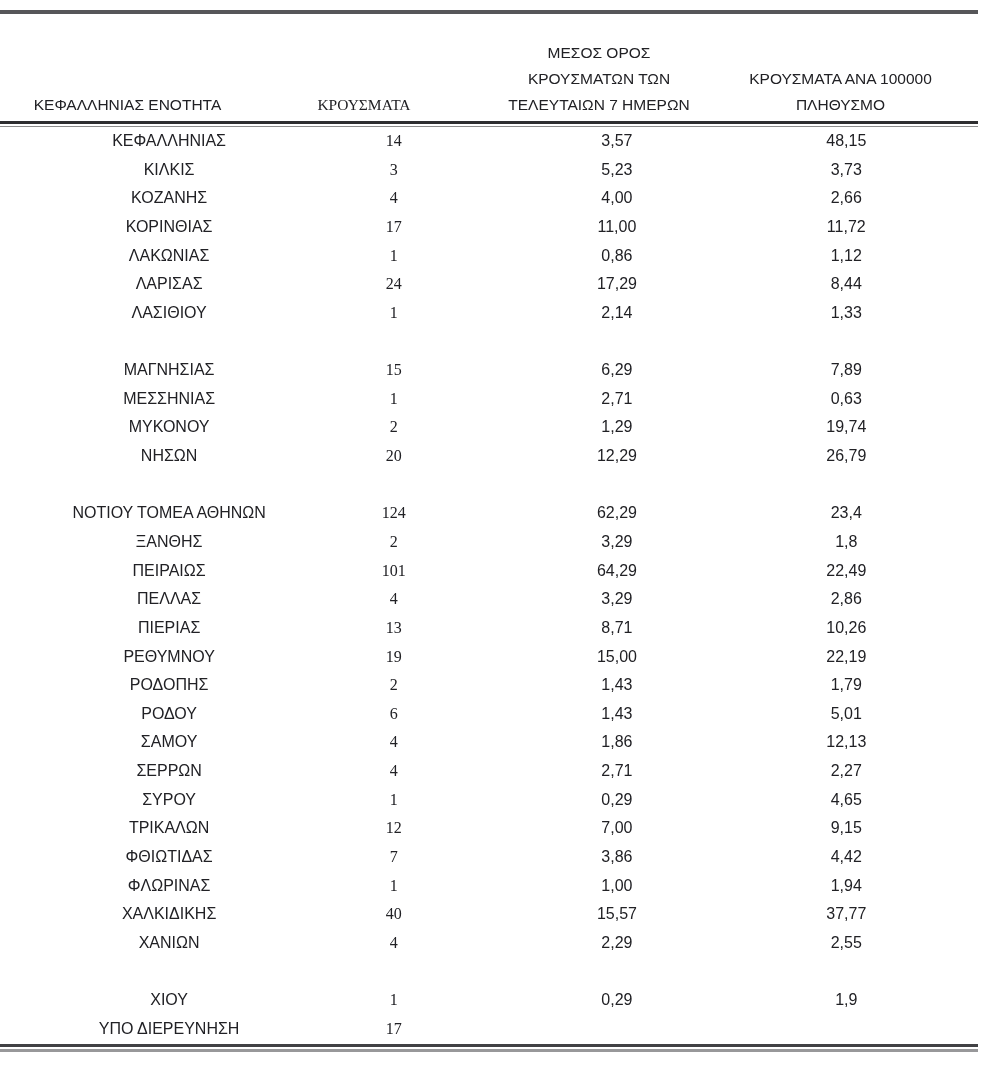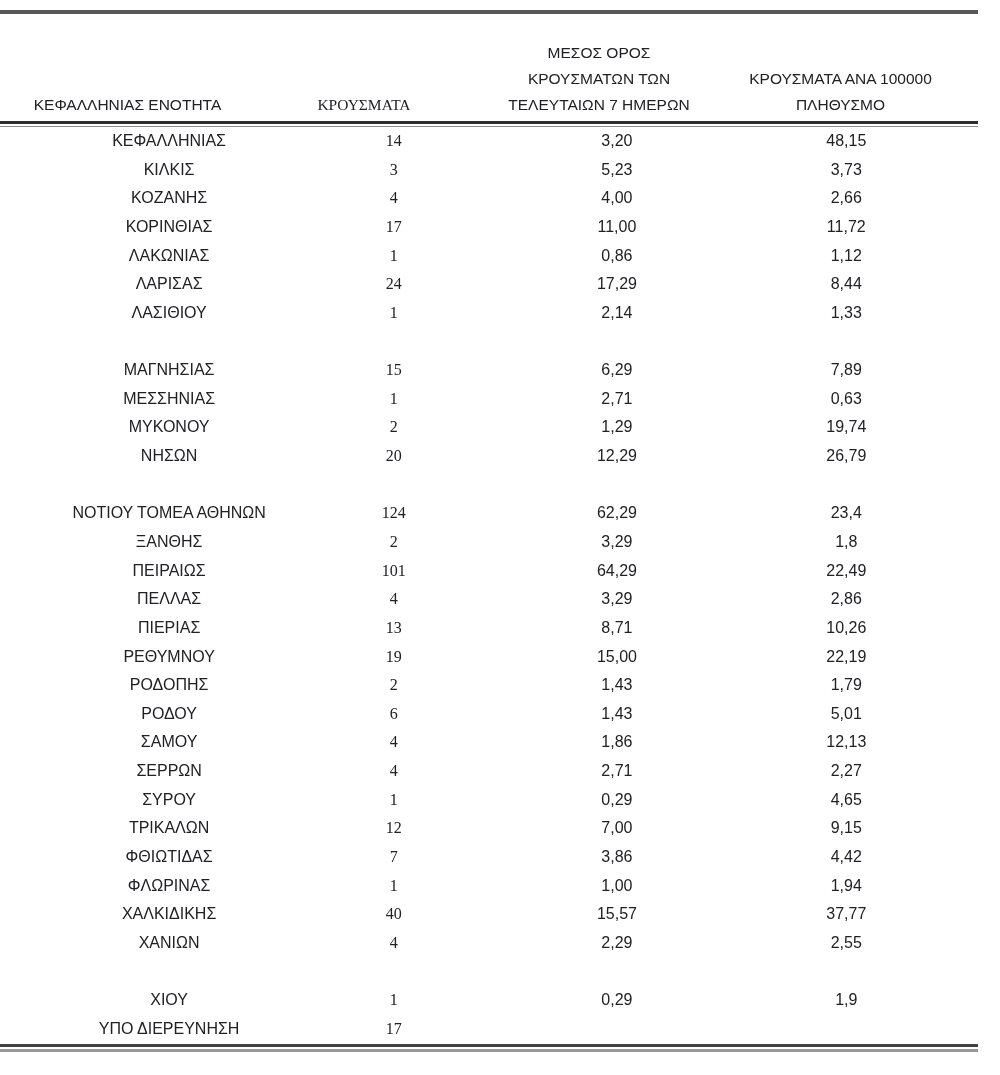--- a/index.html
+++ b/index.html
@@ -92,21 +92,21 @@
     <div class="header-rule">
       <div class="hr-thick"></div>
       <div class="hr-gap"></div>
       <div class="hr-thin"></div>
     </div>
 
     <div class="tbody" id="tbody">
         <div class="tr">
           <div class="td col1">ΚΕΦΑΛΛΗΝΙΑΣ</div>
           <div class="td col2">14</div>
-          <div class="td col3">3,20</div>
+          <div class="td col3">3,57</div>
           <div class="td col4">48,15</div>
         </div>
         <div class="tr">
           <div class="td col1">ΚΙΛΚΙΣ</div>
           <div class="td col2">3</div>
           <div class="td col3">5,23</div>
           <div class="td col4">3,73</div>
         </div>
         <div class="tr">
           <div class="td col1">ΚΟΖΑΝΗΣ</div>

